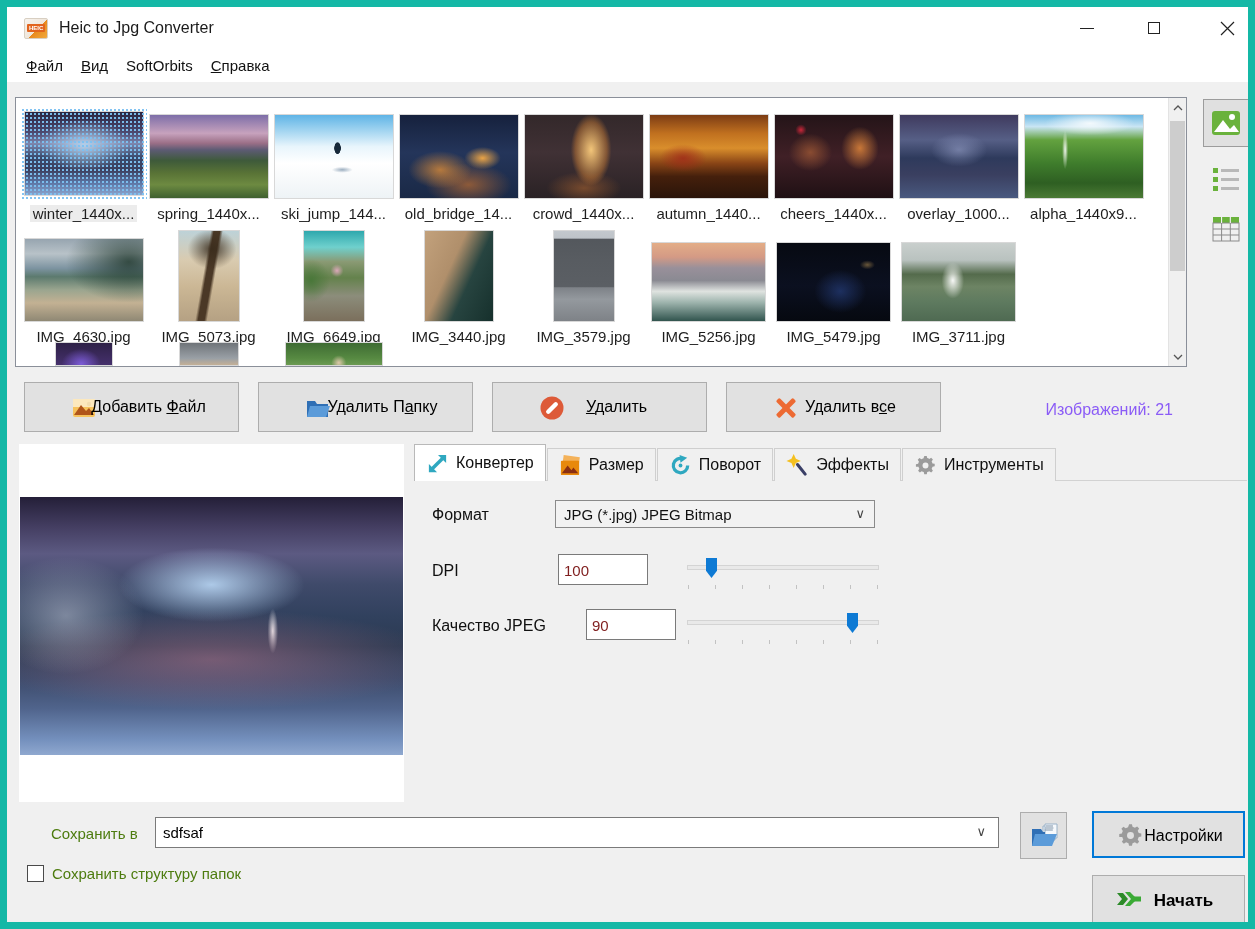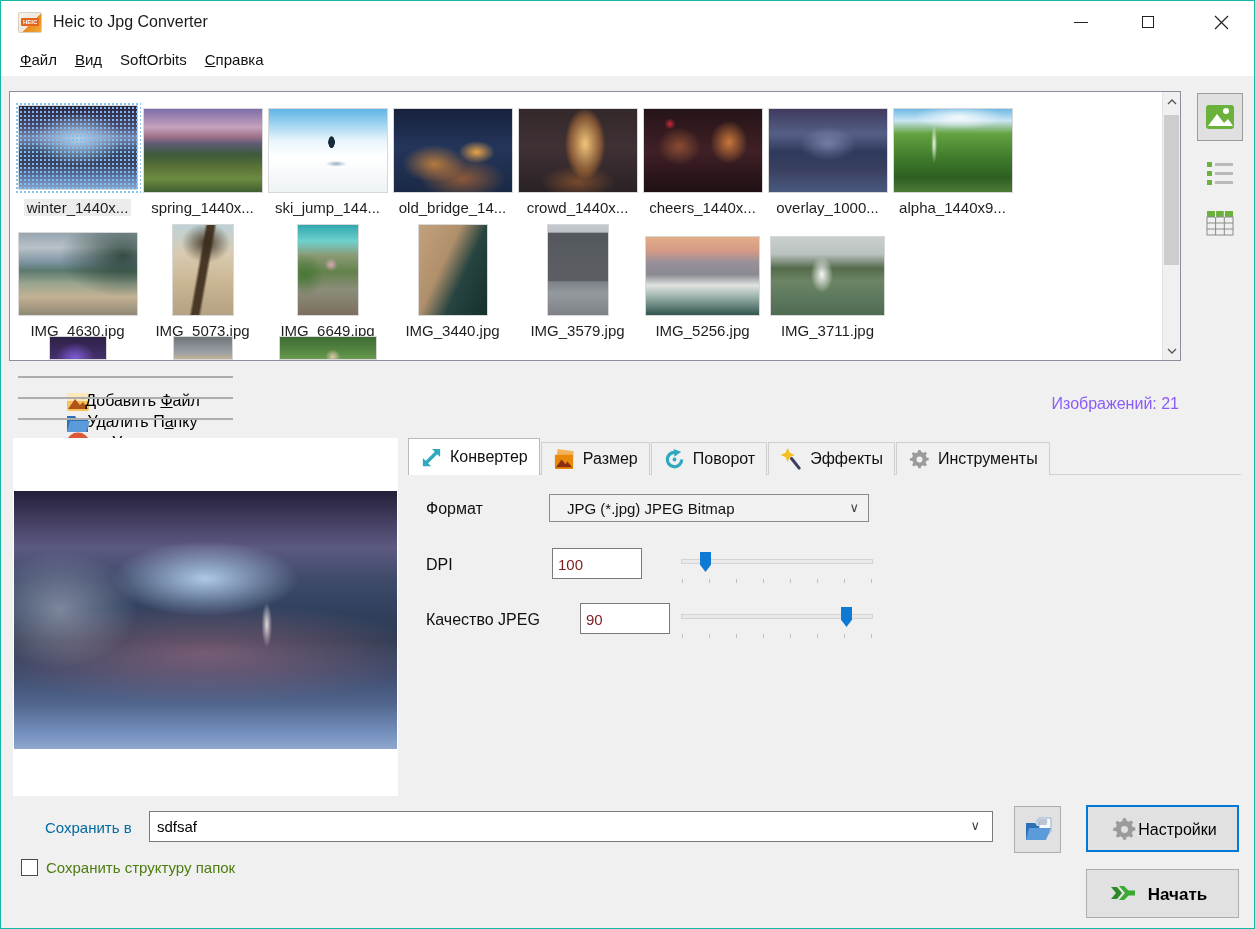--- a/index.html
+++ b/index.html
@@ -1,18 +1,18 @@
 <!DOCTYPE html>
 <html><head>
 <meta charset="utf-8">
 <style>
   * { margin:0; padding:0; box-sizing:border-box; }
   html,body { width:1255px; height:929px; background:#fff; }
   body { font-family:"Liberation Sans", sans-serif; }
-  .window { position:relative; width:1255px; height:929px; border:1px solid #14b8a6; background:#f0f0f0; overflow:hidden; }
+  .window { position:relative; width:1255px; height:929px; border:7px solid #14b8a6; background:#f0f0f0; overflow:hidden; }
 
   
   .titlebar { position:absolute; left:0; top:0; width:100%; height:42px; background:#fff; }
   .app-icon { position:absolute; left:17px; top:11px; width:24px; height:21px; border-radius:2px;
               background:linear-gradient(135deg,#f7f3ee 0%,#efe6da 55%,#e88a1e 56%,#f2a93c 100%);
               border:1px solid #d8cfc2; overflow:hidden; }
   .app-icon::after { content:"HEIC"; position:absolute; left:2px; top:5px; font-size:6px; font-weight:bold; color:#fff;
               background:#e2641e; padding:1px 2px; border-radius:1px; }
   .title-text { position:absolute; left:52px; top:12px; font-size:16px; color:#1a1a1a; }
   .winbtn { position:absolute; top:0; width:46px; height:42px; display:flex; align-items:center; justify-content:center; }
@@ -109,21 +109,21 @@
   .scr-up { top:0; } .scr-down { bottom:0; }
   .scr-thumb { position:absolute; left:1px; top:23px; width:15px; height:150px; background:#cdcdcd; }
 
   
   .viewcol { position:absolute; left:1196px; top:92px; width:48px; }
   .viewbtn { width:46px; height:48px; display:flex; align-items:center; justify-content:center; }
   .viewbtn.active { background:#e0e0e0; border:1px solid #9c9c9c; }
   .vb2 { margin-top:14px; height:36px; } .vb3 { margin-top:14px; height:36px; }
 
   
-  .toolbar { position:absolute; left:17px; top:375px; height:50px; display:flex; gap:19px;flex-direction:column; }
+  .toolbar { position:absolute; left:17px; top:375px; height:50px; display:flex; gap:19px; }
   .tbtn { position:relative; width:215px; height:50px; background:#e1e1e1; border:1px solid #adadad; font-family:inherit; }
   .tbtn-icon { position:absolute; left:46px; top:12px; width:26px; height:26px; }
   .tbtn-label { position:absolute; left:0; right:0; top:15px; text-align:center; font-size:16px; color:#000; padding-left:34px; }
   .count-label { position:absolute; right:75px; top:394px; font-size:16px; color:#8b5cf6; }
 
   
   .preview-panel { position:absolute; left:12px; top:437px; width:385px; height:358px; background:#fff; }
   .preview-img { position:absolute; left:1px; top:53px; width:383px; height:258px; background:
       radial-gradient(150px 60px at 50% 34%, rgba(185,215,245,.9), transparent 62%),
       radial-gradient(120px 90px at 12% 46%, rgba(200,205,220,.5), transparent 65%),
@@ -135,33 +135,33 @@
   .tabs-line { position:absolute; left:407px; top:473px; width:833px; height:0; border-top:1px solid #d2d2d2; }
   .tabbar { position:absolute; left:407px; top:437px; display:flex; align-items:flex-end; }
   .tab { position:relative; height:33px; display:flex; align-items:center; padding:0 11px; font-size:16px; color:#101010;
          background:#f0f0f0; border:1px solid #cfcfcf; border-bottom:none; margin-right:1px; }
   .tab.active { height:37px; background:#fff; border:1px solid #b9b9b9; border-bottom:none; z-index:2; }
   .tab .ticon { width:23px; height:23px; margin-right:7px; }
 
   
   .form-label { position:absolute; font-size:16px; color:#101010; }
   .format-select { position:absolute; left:548px; top:493px; width:320px; height:28px; background:#f2f2f2; border:1px solid #8a8a8a;
-      font-size:15px; color:#111; display:flex; align-items:center; padding-left:17px; }
+      font-size:15px; color:#111; display:flex; align-items:center; padding-left:8px; }
   .sel-chev { position:absolute; right:9px; top:5px; color:#444; font-size:13px; }
   .numbox { position:absolute; width:90px; height:31px; border:1px solid #7a7a7a; background:#fff; font-size:15px; color:#7f1d1d;
       padding:2px 5px 0 5px; font-family:inherit; }
   .slider { position:absolute; width:192px; height:32px; }
   .sl-track { position:absolute; left:0; right:0; top:7px; height:5px; background:#e9e9e9; border:1px solid #d4d4d4; }
   .sl-thumb { position:absolute; top:0; width:11px; height:20px; background:#0e7ad4;
       clip-path:polygon(0 0,100% 0,100% 64%,50% 100%,0 64%); }
   .sl-ticks { position:absolute; left:1px; right:1px; top:27px; height:4px;
       background-image:repeating-linear-gradient(90deg,#c2c2c2 0 1px,transparent 1px 27px); }
 
   
-  .save-label { position:absolute; left:44px; top:818px; font-size:15px; color:#0369a1; }
+  .save-label { position:absolute; left:44px; top:818px; font-size:15px; color:#4d7c0f; }
   .save-combo { position:absolute; left:148px; top:810px; width:844px; height:31px; background:#fff; border:1px solid #7a7a7a;
       font-size:15px; color:#000; display:flex; align-items:center; padding-left:7px; }
   .combo-chev { position:absolute; right:12px; top:6px; color:#444; font-size:13px; }
   .browse-btn { position:absolute; left:1013px; top:805px; width:47px; height:47px; background:#e1e1e1; border:1px solid #adadad;
       display:flex; align-items:center; justify-content:center; }
   .settings-btn { position:absolute; left:1085px; top:804px; width:153px; height:47px; background:#e1e1e1; border:2px solid #0078d7; }
   .start-btn { position:absolute; left:1085px; top:868px; width:153px; height:49px; background:#e1e1e1; border:1px solid #adadad; }
   .bigbtn-icon { position:absolute; left:23px; top:11px; width:24px; height:24px; }
   .settings-btn .bigbtn-icon { top:9px; }
   .bigbtn-label { position:absolute; left:30px; right:0; top:14px; text-align:center; font-size:16px; color:#000; }
@@ -228,20 +228,26 @@
         <div class="fname">old_bridge_14...</div>
       </div>
       <div class="fcell">
         <div class="thwrap">
             <div class="th t-crowd"></div>
           </div>
         <div class="fname">crowd_1440x...</div>
       </div>
       <div class="fcell">
         <div class="thwrap">
+            <div class="th t-autumn"></div>
+          </div>
+        <div class="fname">autumn_1440...</div>
+      </div>
+      <div class="fcell">
+        <div class="thwrap">
             <div class="th t-cheers"></div>
           </div>
         <div class="fname">cheers_1440x...</div>
       </div>
       <div class="fcell">
         <div class="thwrap">
             <div class="th t-overlay"></div>
           </div>
         <div class="fname">overlay_1000...</div>
       </div>
@@ -282,20 +288,26 @@
         <div class="thwrap">
             <div class="th t-3579"></div>
           </div>
         <div class="fname">IMG_3579.jpg</div>
       </div>
       <div class="fcell">
         <div class="thwrap">
             <div class="th t-5256"></div>
           </div>
         <div class="fname">IMG_5256.jpg</div>
+      </div>
+      <div class="fcell">
+        <div class="thwrap">
+            <div class="th t-5479"></div>
+          </div>
+        <div class="fname">IMG_5479.jpg</div>
       </div>
       <div class="fcell">
         <div class="thwrap">
             <div class="th t-3711"></div>
           </div>
         <div class="fname">IMG_3711.jpg</div>
       </div>
     </div>
 
     <div class="frow frow3">

